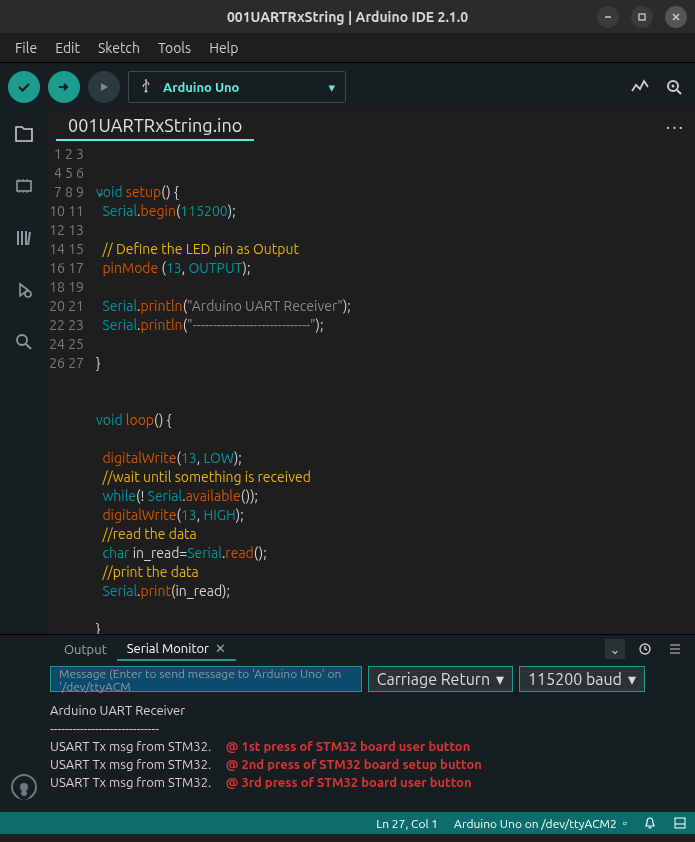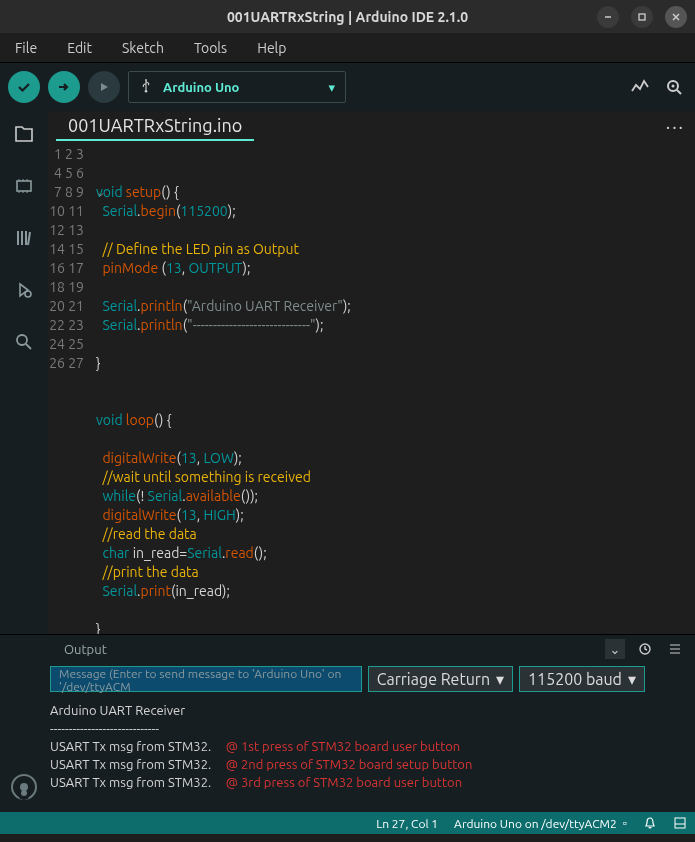--- a/index.html
+++ b/index.html
@@ -2,21 +2,21 @@
 <html><head>
 <meta charset="utf-8">
 <style>
 *{margin:0;padding:0;box-sizing:border-box;font-family:"Ubuntu","Segoe UI",sans-serif}
 body{background:#1e1e1e;color:#ccc;width:695px;height:842px;overflow:hidden;font-size:13px}
 .titlebar{background:#2b2b2b;height:33px;display:flex;align-items:center;justify-content:center;position:relative}
 .titlebar .title{color:#d8d8d8;font-weight:600;font-size:14px}
 .titlebar .wbtns{position:absolute;right:8px;display:flex;gap:12px}
 .titlebar .wbtn{width:22px;height:22px;border-radius:50%;background:#3a3a3a;display:flex;align-items:center;justify-content:center;color:#ccc;font-size:12px}
 .titlebar .close{background:#555}
-.menubar{background:#1e1e1e;height:30px;display:flex;align-items:center;padding:0 6px;gap:12px;border-bottom:1px solid #000}
+.menubar{background:#1e1e1e;height:30px;display:flex;align-items:center;padding:0 6px;gap:0;border-bottom:1px solid #000}
 .menubar .mitem{padding:3px 9px;color:#ccc;font-size:14px}
 .toolbar{background:#171e21;height:48px;display:flex;align-items:center;padding:0 8px;gap:8px}
 .tbtn{width:32px;height:32px;border-radius:50%;background:#1c9b8e;display:flex;align-items:center;justify-content:center}
 .tbtn svg{width:16px;height:16px}
 .tbtn.dbg{background:#2a3a3e}
 .boardsel{flex:0 0 218px;height:32px;border:1px solid #3a4a4e;border-radius:2px;background:#171e21;display:flex;align-items:center;padding:0 10px;gap:10px;color:#5eead4;font-size:13px}
 .toolbar .spacer{flex:1}
 .ticon{width:26px;height:26px;display:flex;align-items:center;justify-content:center;color:#ccc}
 .mainrow{display:flex;height:523px}
 .activitybar{width:48px;background:#171e21;display:flex;flex-direction:column;align-items:center;padding-top:10px;gap:26px}
@@ -33,21 +33,21 @@
 .ptabs{height:28px;display:flex;align-items:center;padding-left:54px;position:relative}
 .ptab{padding:3px 10px;color:#9aa;font-size:13px}
 .ptab.act{color:#fff;border-bottom:2px solid #1c9b8e}
 .ptab .x{margin-left:6px;color:#9aa}
 .ptabs .ricons{position:absolute;right:10px;display:flex;gap:10px;color:#ccc}
 .ricons .ri{width:20px;height:20px;display:flex;align-items:center;justify-content:center}
 .msgrow{height:32px;display:flex;align-items:center;padding:0 50px 0 50px;gap:6px}
 .msginput{flex:1;height:26px;background:#0c4a6e;border:1px solid #1c9b8e;padding:0 8px;color:#8a9a9e;font-size:12px}
 .sel{height:26px;background:#2a3236;border:1px solid #1c9b8e;color:#dcdcdc;font-size:16px;padding:0 8px;display:flex;align-items:center;gap:6px}
 .monout{flex:1;padding:6px 0 0 50px;font-family:"Ubuntu Mono","Consolas",monospace;font-size:13px;line-height:18px;color:#d4d4d4;white-space:pre}
-.ann{color:#d93434;font-weight:400}
+.ann{color:#d93434;font-weight:700}
 .statusbar{height:22px;background:#0d6d6d;display:flex;align-items:center;justify-content:flex-end;padding:0 8px;gap:16px;color:#fff;font-size:12px}
 .statusbar .si{display:flex;align-items:center;gap:4px}
 .profile{position:absolute;left:11px;bottom:42px;width:26px;height:26px;border:2px solid #6a7a7e;border-radius:50%;display:flex;align-items:center;justify-content:center}
 .profile::after{content:"";width:8px;height:8px;background:#6a7a7e;border-radius:50%;box-shadow:0 6px 0 -1px #6a7a7e,0 7px 0 2px #171e21}
 </style>
 </head>
 <body>
 
 <div class="titlebar">
   <div class="title">001UARTRxString | Arduino IDE 2.1.0</div>
@@ -221,20 +221,21 @@
 
 }
 </div>
     </div>
   </div>
 </div>
 
 <div class="panel">
   <div class="ptabs">
     <div class="ptab">Output</div>
+    <div class="ptab act"><span>Serial Monitor</span><span class="x">✕</span></div>
     <div class="ricons">
       <div class="ri" style="background:#2a3236">⌄</div>
       <div class="ri">
           <svg width="14" height="14" viewBox="0 0 14 14">
             <circle cx="7" cy="7" r="5" stroke="#ccc" fill="none" stroke-width="1.4"></circle>
             <path d="M7 4 L7 7 L9 8" stroke="#ccc" fill="none" stroke-width="1.4"></path>
           </svg>
         </div>
       <div class="ri">
           <svg width="14" height="14" viewBox="0 0 14 14">

